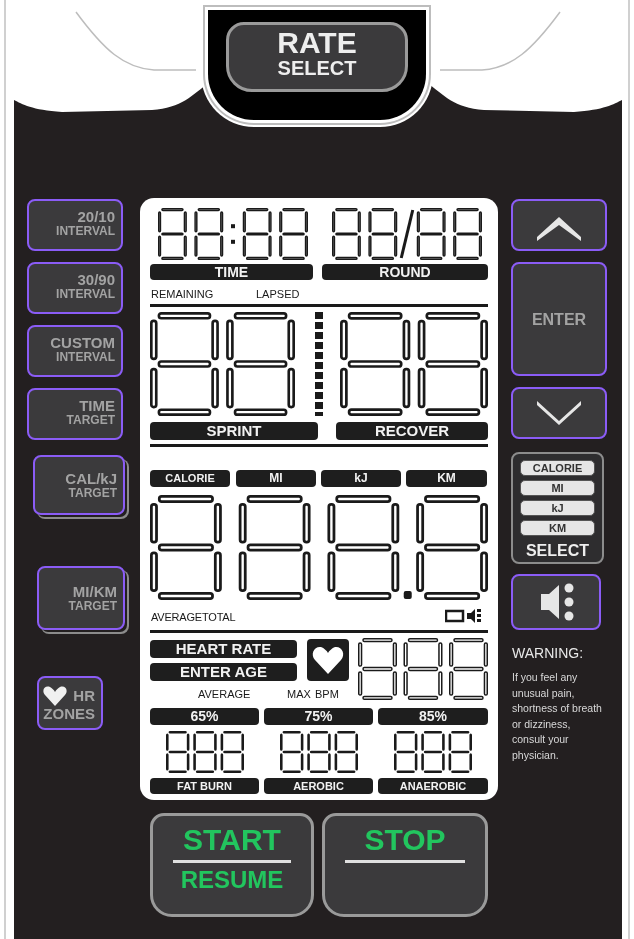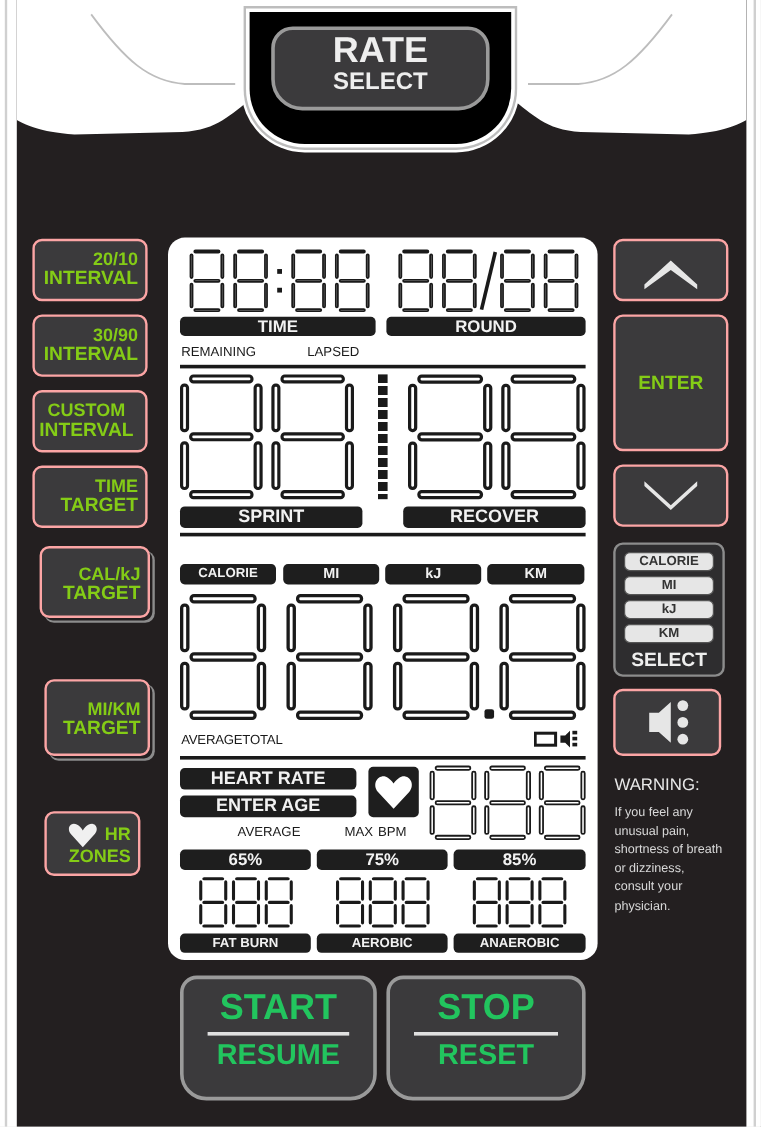--- a/index.html
+++ b/index.html
@@ -14,27 +14,27 @@
   }
   .top-white {
     position: absolute; left: 14px; top: 0; width: 608px; height: 120px;
   }
   .rate-well {
     position: absolute; left: 208px; top: 10px; width: 218px; height: 110px;
     background: #000; border-radius: 0 0 46px 46px;
     box-shadow: 0 0 0 3px #ffffff, 0 0 0 5px #bdbdbd, 0 0 0 7px #ffffff;
   }
   .btn {
-    position: absolute; background: #3b3a3c; border: 2px solid #fca5a5;
-    border-radius: 8px; color: #84cc16; font-weight: bold; cursor: pointer;
+    position: absolute; background: #3b3a3c; border: 2px solid #8b5cf6;
+    border-radius: 8px; color: #a3a3a3; font-weight: bold; cursor: pointer;
     text-align: right; line-height: 1.05;
   }
   .btn.stack { box-shadow: 3px 3px 0 -1px #231f20, 4px 4px 0 0 #8c8c8c; }
   .btn .l1 { display: block; font-size: 15px; }
-  .btn .l2 { display: block; font-size: 16px; }
+  .btn .l2 { display: block; font-size: 12px; }
 
   .rate-btn {
     position: absolute; left: 226px; top: 22px; width: 182px; height: 70px;
     background: #3b3a3c; border: 3px solid #9a9a9a; border-radius: 18px 18px 26px 26px;
     color: #eee; text-align: center; font-weight: bold; cursor: pointer;
   }
   .rate-btn .l1 { display: block; font-size: 30px; margin-top: 3px; line-height: 30px; }
   .rate-btn .l2 { display: block; font-size: 20px; line-height: 20px; }
 
   
@@ -96,37 +96,37 @@
 </div>
 
 <div class="btn" style="left:27px;top:199px;width:96px;height:52px;padding:8px 6px 0 0;">
   <span class="l1">20/10</span>
   <span class="l2">INTERVAL</span>
 </div>
 <div class="btn" style="left:27px;top:262px;width:96px;height:52px;padding:8px 6px 0 0;">
   <span class="l1">30/90</span>
   <span class="l2">INTERVAL</span>
 </div>
-<div class="btn" style="left:27px;top:325px;width:96px;height:52px;padding:8px 6px 0 0;text-align:center;">
+<div class="btn" style="left:27px;top:325px;width:96px;height:52px;padding:8px 6px 0 0;">
   <span class="l1">CUSTOM</span>
   <span class="l2">INTERVAL</span>
 </div>
 <div class="btn" style="left:27px;top:388px;width:96px;height:52px;padding:8px 6px 0 0;">
   <span class="l1">TIME</span>
   <span class="l2">TARGET</span>
 </div>
 <div class="btn stack" style="left:33px;top:455px;width:92px;height:60px;padding:14px 6px 0 0;">
   <span class="l1">CAL/kJ</span>
   <span class="l2">TARGET</span>
 </div>
 <div class="btn stack" style="left:37px;top:566px;width:88px;height:64px;padding:16px 6px 0 0;">
   <span class="l1">MI/KM</span>
   <span class="l2">TARGET</span>
 </div>
-<div class="btn" style="left:37px;top:676px;width:80px;height:54px;padding:8px 6px 0 0;">
+<div class="btn" style="left:37px;top:676px;width:66px;height:54px;padding:8px 6px 0 0;">
   <span class="l1" style="display:flex;justify-content:flex-end;align-items:center;gap:6px;">
     <svg width="24" height="20" viewBox="0 0 24 20">
         <path d="M12,20 L2,9 C-2,4 2,-1 7,1 C9,2 11,4 12,6 C13,4 15,2 17,1 C22,-1 26,4 22,9 Z" fill="#f0f0f0"></path>
       </svg>
     <span>HR</span>
   </span>
   <span class="l2" style="font-size:15px;">ZONES</span>
 </div>
 
 <div class="btn" style="left:511px;top:199px;width:96px;height:52px;">
@@ -259,21 +259,21 @@
       <rect x="63.920275" y="57.219775" width="5.0264500000000005" height="37.69395" rx="2.3198999999999996" fill="#ffffff" stroke="#1a1a1a" stroke-width="2.7065499999999996"></rect>
       <rect x="86.786275" y="1.3532749999999998" width="52.127449999999996" height="5.0264500000000005" rx="2.3198999999999996" fill="#ffffff" stroke="#1a1a1a" stroke-width="2.7065499999999996"></rect>
       <rect x="86.786275" y="49.486774999999994" width="52.127449999999996" height="5.0264500000000005" rx="2.3198999999999996" fill="#ffffff" stroke="#1a1a1a" stroke-width="2.7065499999999996"></rect>
       <rect x="86.786275" y="97.62027499999999" width="52.127449999999996" height="5.0264500000000005" rx="2.3198999999999996" fill="#ffffff" stroke="#1a1a1a" stroke-width="2.7065499999999996"></rect>
       <rect x="79.053275" y="9.086274999999999" width="5.0264500000000005" height="37.69395" rx="2.3198999999999996" fill="#ffffff" stroke="#1a1a1a" stroke-width="2.7065499999999996"></rect>
       <rect x="141.620275" y="9.086274999999999" width="5.0264500000000005" height="37.69395" rx="2.3198999999999996" fill="#ffffff" stroke="#1a1a1a" stroke-width="2.7065499999999996"></rect>
       <rect x="79.053275" y="57.219775" width="5.0264500000000005" height="37.69395" rx="2.3198999999999996" fill="#ffffff" stroke="#1a1a1a" stroke-width="2.7065499999999996"></rect>
       <rect x="141.620275" y="57.219775" width="5.0264500000000005" height="37.69395" rx="2.3198999999999996" fill="#ffffff" stroke="#1a1a1a" stroke-width="2.7065499999999996"></rect>
     </svg>
 
-  <div class="lab" style="left:10px;top:224px;width:152px;height:18px;font-size:15px;line-height:18px;">SPRINT</div>
+  <div class="lab" style="left:10px;top:224px;width:168px;height:18px;font-size:15px;line-height:18px;">SPRINT</div>
   <div class="lab" style="left:196px;top:224px;width:152px;height:18px;font-size:15px;line-height:18px;">RECOVER</div>
   <div class="hr-line" style="top:246px;"></div>
 
 
   <div class="lab" style="left:10px;top:272px;width:80px;height:17px;font-size:11px;line-height:17px;">CALORIE</div>
   <div class="lab" style="left:96px;top:272px;width:80px;height:17px;font-size:12px;line-height:17px;">MI</div>
   <div class="lab" style="left:181px;top:272px;width:80px;height:17px;font-size:12px;line-height:17px;">kJ</div>
   <div class="lab" style="left:266px;top:272px;width:81px;height:17px;font-size:12px;line-height:17px;">KM</div>
 
   <svg class="seg" style="left:10px;top:297px;" width="338" height="105">
@@ -432,14 +432,13 @@
 </div>
 
 <div class="big-btn" style="left:150px;top:813px;width:164px;height:104px;">
   <span class="l1">START</span>
   <span class="rule"></span>
   <span class="l2">RESUME</span>
 </div>
 <div class="big-btn" style="left:322px;top:813px;width:166px;height:104px;">
   <span class="l1">STOP</span>
   <span class="rule"></span>
-  <span class="l2">RESET</span>
 </div>
 
 </body></html>

